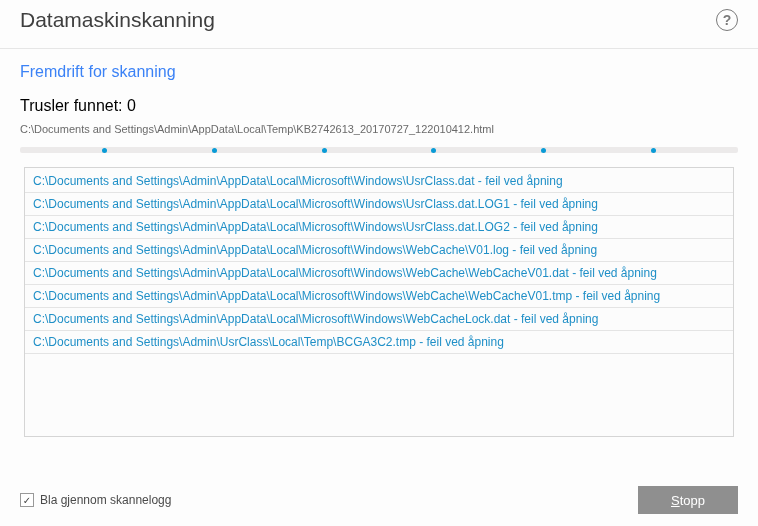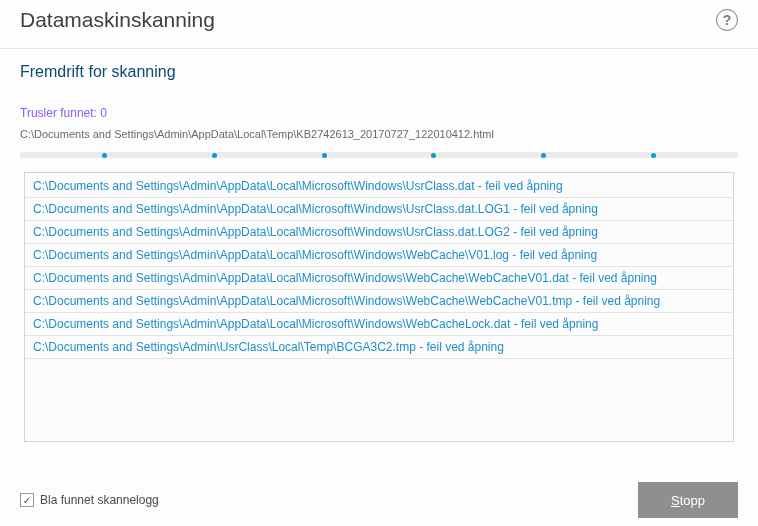--- a/index.html
+++ b/index.html
@@ -36,26 +36,26 @@
     color: #7a7a7a;
     font-weight: bold;
     cursor: pointer;
   }
   .content {
     padding: 14px 20px 0 20px;
   }
   .subtitle {
     font-size: 16px;
     font-weight: 400;
-    color: #0c4a6e;
-    margin-bottom: 25px;
+    color: #3b82f6;
+    margin-bottom: 16px;
   }
   .threats {
-    font-size: 12px;
-    color: #8b5cf6;
+    font-size: 16px;
+    color: #000000;
     margin-bottom: 8px;
   }
   .current-file {
     font-size: 11px;
     color: #6a6a6a;
     margin-bottom: 12px;
     white-space: nowrap;
     overflow: hidden;
     text-overflow: ellipsis;
   }
@@ -121,21 +121,21 @@
     background: #fff;
     display: flex;
     align-items: center;
     justify-content: center;
     font-size: 10px;
     color: #444;
   }
   .spacer { flex: 1; }
   .btn {
     min-width: 100px;
-    height: 36px;
+    height: 28px;
     background: #8f8f8f;
     color: #fff;
     font-size: 13px;
     border: none;
     margin-left: 28px;
     cursor: pointer;
     padding: 0 16px;
   }
   .btn .u { text-decoration: underline; }
 </style>
@@ -171,17 +171,17 @@
     <div class="log-row">C:\Documents and Settings\Admin\AppData\Local\Microsoft\Windows\WebCache\WebCacheV01.dat - feil ved åpning</div>
     <div class="log-row">C:\Documents and Settings\Admin\AppData\Local\Microsoft\Windows\WebCache\WebCacheV01.tmp - feil ved åpning</div>
     <div class="log-row">C:\Documents and Settings\Admin\AppData\Local\Microsoft\Windows\WebCacheLock.dat - feil ved åpning</div>
     <div class="log-row">C:\Documents and Settings\Admin\UsrClass\Local\Temp\BCGA3C2.tmp - feil ved åpning</div>
   </div>
 </div>
 
 <div class="footer">
   <label class="chk-wrap">
     <span class="chk">✓</span>
-    <span>Bla funnet skannelogg</span>
+    <span>Bla gjennom skannelogg</span>
   </label>
   <div class="spacer"></div>
   <button class="btn"><span class="u">S</span><span id="stop-rest">topp</span></button>
 </div>
 
 </body></html>

